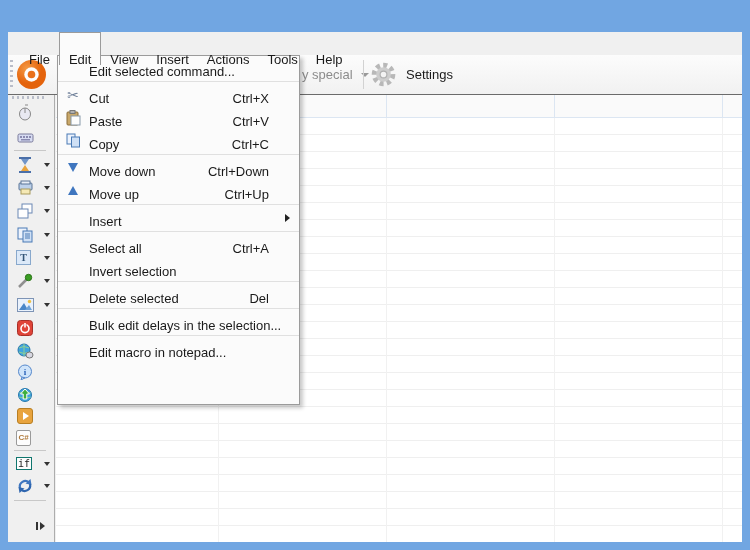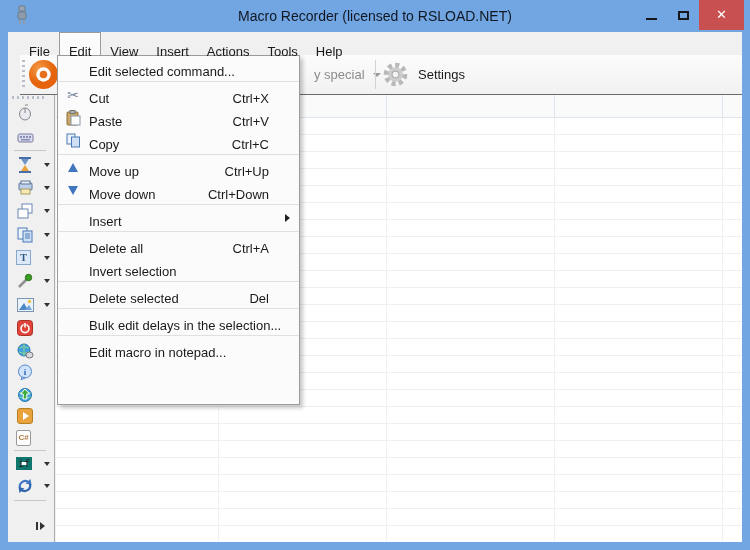--- a/index.html
+++ b/index.html
@@ -20,26 +20,26 @@
   .glyph-max { width:11px; height:9px; border:2px solid #16181c; background:transparent; }
   .btn-close { position:absolute; right:6px; top:0; width:45px; height:30px; background:#C85050;
                color:#fff; text-align:center; line-height:30px; font-size:13px; }
 
   
   .inner { position:absolute; left:8px; top:32px; right:8px; bottom:8px; background:#F0F0F0; }
 
   
   .menubar { position:absolute; left:0; top:0; right:0; height:23px; background:#F0F0F0;
              display:flex; padding-left:12px; z-index:60; }
-  .mb-item { padding:8px 9px; line-height:23px; height:23px; }
+  .mb-item { padding:16px 9px; line-height:23px; height:23px; }
   .mb-item.open { background:#FBFBFB; border:1px solid #9B9B9B; border-bottom:none;
                   line-height:21px; }
 
   
-  .toolbar { position:absolute; left:12px; top:23px; right:0; height:40px;
+  .toolbar { position:absolute; left:0; top:23px; right:0; height:40px;
              background:linear-gradient(#FCFCFC,#F1F1F1); border-bottom:1px solid #6B6B6B; }
   .vgrip { position:absolute; left:2px; top:5px; width:3px; height:30px;
            background:repeating-linear-gradient(#B9BDC9 0 2px, transparent 2px 5px); }
   .record { position:absolute; left:8px; top:4px; }
   .tb-clipped { position:absolute; left:294px; top:0; height:39px; display:flex;
                 align-items:center; color:#8C8C8C; }
   .dd-arrow { width:0; height:0; border-left:4px solid transparent; border-right:4px solid transparent;
               border-top:4px solid #999; margin-left:8px; }
   .tb-sep { position:absolute; left:355px; top:5px; width:1px; height:29px; background:#D2D2D2; }
   .tb-settings { position:absolute; left:362px; top:0; height:39px; display:flex;
@@ -89,38 +89,20 @@
   .arrow-up { width:0; height:0; border-left:5px solid transparent; border-right:5px solid transparent;
               border-bottom:9px solid #3F76BF; }
   .arrow-down { width:0; height:0; border-left:5px solid transparent; border-right:5px solid transparent;
                 border-top:9px solid #3F76BF; }
 </style>
 </head>
 <body>
 
 <div class="win">
 
-  <div class="titlebar">
-    <span class="app-icon">
-      <svg width="16" height="20" viewBox="0 0 16 20">
-        <rect x="5" y="1" width="6" height="5" rx="1" fill="#9AA7B4" stroke="#6E7A86"></rect>
-        <rect x="4" y="7" width="8" height="7" rx="1" fill="#8E9CAB" stroke="#6E7A86"></rect>
-        <rect x="5" y="15" width="2" height="4" fill="#8E9CAB"></rect>
-        <rect x="9" y="15" width="2" height="4" fill="#8E9CAB"></rect>
-      </svg>
-    </span>
-    <div class="title">Macro Recorder (licensed to RSLOAD.NET)</div>
-    <div class="cap-btn btn-min">
-        <div class="glyph-min"></div>
-      </div>
-    <div class="cap-btn btn-max">
-        <div class="glyph-max"></div>
-      </div>
-    <div class="btn-close">✕</div>
-  </div>
 
   <div class="inner">
 
     <div class="menubar">
       <span class="mb-item">File</span>
       <span class="mb-item open">Edit</span>
       <span class="mb-item">View</span>
       <span class="mb-item">Insert</span>
       <span class="mb-item">Actions</span>
       <span class="mb-item">Tools</span>
@@ -299,21 +281,21 @@
       </div>
       <div class="tool" style="top:331px">
         <span class="ic" style="background:#FDFDFD;border:1px solid #9A9A9A;width:15px;height:16px;border-radius:2px;">
           <span class="glyph-box" style="color:#B07A3A;font-size:8px;">C#</span>
         </span>
       </div>
 
       <div class="sb-sep" style="top:355px"></div>
 
       <div class="tool" style="top:357px">
-        <span class="ic" style="background:#FDFDFD;border:5px solid #0f766e;width:16px;height:13px;">
+        <span class="ic" style="background:#FDFDFD;border:1px solid #0f766e;width:16px;height:13px;">
           <span class="glyph-box" style="font-family:'DejaVu Sans Mono',monospace;font-weight:normal;color:#222;">if</span>
         </span>
           <span class="dd"></span>
       </div>
       <div class="tool" style="top:379px">
         <span class="ic">
           <svg width="16" height="16" viewBox="0 0 16 16">
               <path d="M3 10 A5.5 5.5 0 0 1 12 4.5" fill="none" stroke="#3F76BF" stroke-width="2.2"></path>
               <polygon points="13.5,1 14.5,7 8.5,5.5" fill="#3F76BF"></polygon>
               <path d="M13 6 A5.5 5.5 0 0 1 4 11.5" fill="none" stroke="#2F66AF" stroke-width="2.2"></path>
@@ -372,40 +354,40 @@
               <rect x="1" y="1" width="8" height="10" fill="#EDF3FC" stroke="#4A7AB5"></rect>
               <rect x="5.5" y="4" width="8" height="10" fill="#CFE0F5" stroke="#4A7AB5"></rect>
             </svg>
         </span>
         <span>Copy</span>
         <span class="sc">Ctrl+C</span>
       </div>
       <div class="msep"></div>
       <div class="mi">
         <span class="ico">
+            <span class="arrow-down"></span>
+          </span>
+        <span>Move down</span>
+        <span class="sc">Ctrl+Down</span>
+      </div>
+      <div class="mi">
+        <span class="ico">
             <span class="arrow-up"></span>
           </span>
         <span>Move up</span>
         <span class="sc">Ctrl+Up</span>
       </div>
-      <div class="mi">
-        <span class="ico">
-            <span class="arrow-down"></span>
-          </span>
-        <span>Move down</span>
-        <span class="sc">Ctrl+Down</span>
-      </div>
       <div class="msep"></div>
       <div class="mi">
         <span>Insert</span>
         <span class="sub"></span>
       </div>
       <div class="msep"></div>
       <div class="mi">
-        <span>Delete all</span>
+        <span>Select all</span>
         <span class="sc">Ctrl+A</span>
       </div>
       <div class="mi">
         <span>Invert selection</span>
       </div>
       <div class="msep"></div>
       <div class="mi">
         <span>Delete selected</span>
         <span class="sc">Del</span>
       </div>

